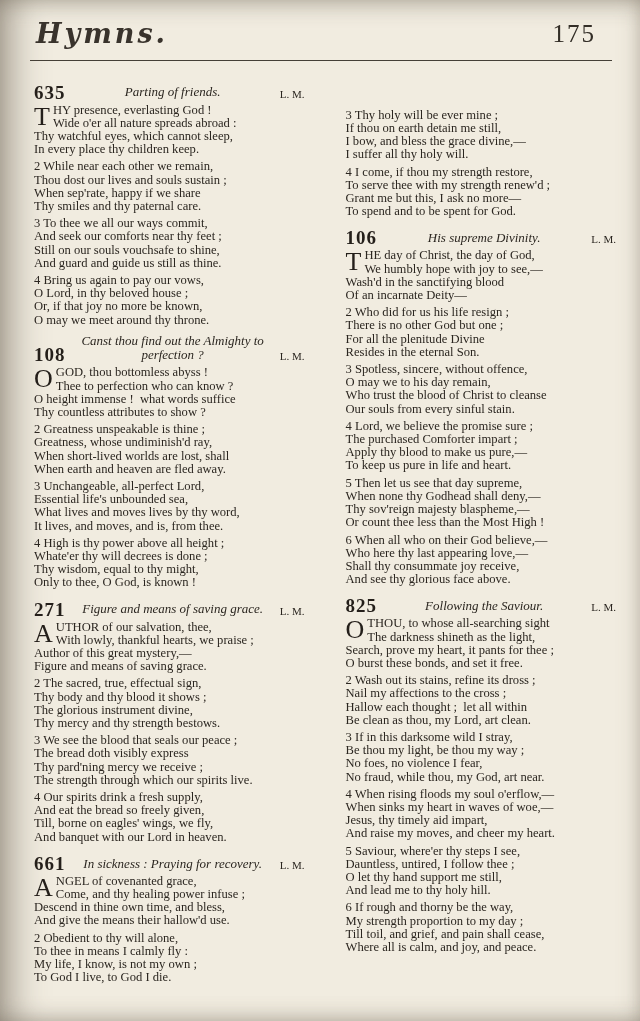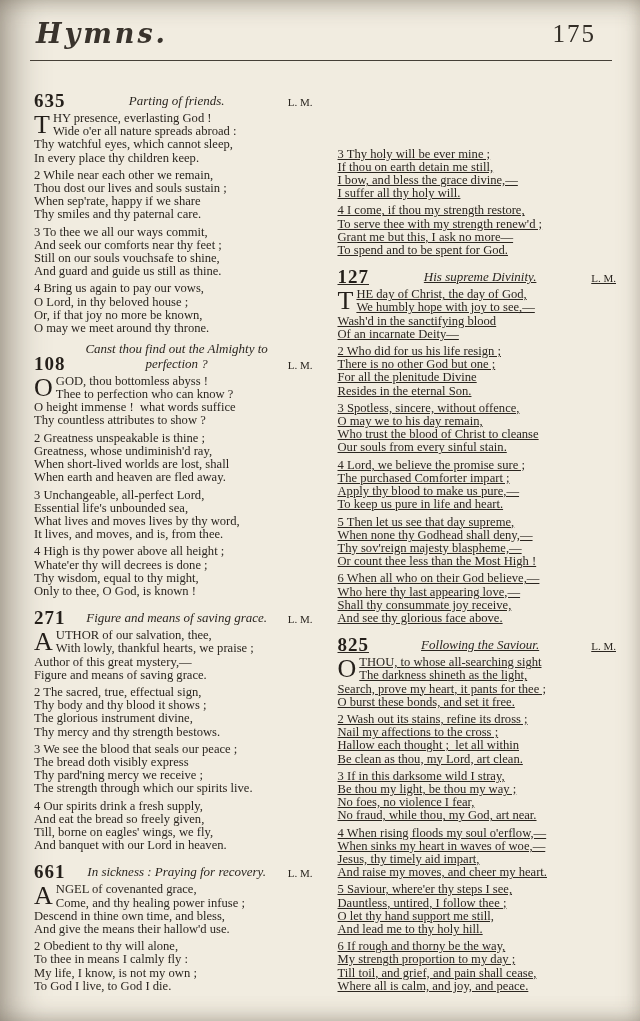--- a/index.html
+++ b/index.html
@@ -25,25 +25,25 @@
   .page-title{
     position:absolute;left:0;right:0;top:2px;text-align:left;
     font-family:"DejaVu Serif", serif;font-style:italic;font-weight:bold;
     font-size:27px;letter-spacing:3px;color:#39332c;
   }
   .page-num{
     position:absolute;right:8px;top:4px;
     font-size:25px;letter-spacing:2px;color:#332e27;margin-left:27px;
   }
   .header-rule{height:1px;background:var(--rule,#45403700);background:var(--rule,#454037);margin:2px 28px 7px 30px;}
-  .columns{display:flex;align-items:flex-end;min-height:932px;padding:2px 24px 0 34px;box-sizing:border-box;}
+  .columns{display:flex;align-items:center;min-height:932px;padding:2px 24px 0 34px;box-sizing:border-box;gap:8px;}
   .col{flex:1 1 0;min-width:0;}
   .col-left{padding-right:7px;}
   .col-rule{width:1px;background:#6e6759;margin:0 5px 6px 5px;}
-  .col-right{padding-left:7px;text-decoration:underline;}
+  .col-right{padding-left:7px;}
   .hymn{margin:0 0 7px 0;}
   .hymn-head{display:flex;align-items:flex-end;gap:6px;margin:1px 0 2px 0;}
   .hymn-number{font-size:19px;font-weight:bold;letter-spacing:1px;line-height:1;color:#241f1a;}
   .hymn-title{flex:1;text-align:center;font-style:italic;font-size:13px;line-height:1.1;white-space:pre-line;padding-bottom:2px;}
   .hymn-meter{font-size:11px;padding-bottom:2px;white-space:nowrap;margin-top:8px;}
   .verse{margin:0 0 4px 0;font-size:12.6px;line-height:13.2px;}
   .line{display:block;white-space:pre-wrap;}
   .dropcap{
     float:left;
     font-size:26px;line-height:24px;
@@ -191,21 +191,21 @@
           </p>
           <p class="verse">
             <span class="line">4 I come, if thou my strength restore,</span>
             <span class="line">To serve thee with my strength renew'd ;</span>
             <span class="line">Grant me but this, I ask no more—</span>
             <span class="line">To spend and to be spent for God.</span>
           </p>
         </section>
         <section class="hymn">
           <div class="hymn-head">
-            <span class="hymn-number">127</span>
+            <span class="hymn-number">106</span>
             <span class="hymn-title">His supreme Divinity.</span>
             <span class="hymn-meter">L. M.</span>
           </div>
           <p class="verse">
             <span class="dropcap">T</span>
             <span class="line">HE day of Christ, the day of God,</span>
             <span class="line">We humbly hope with joy to see,—</span>
             <span class="line">Wash'd in the sanctifying blood</span>
             <span class="line">Of an incarnate Deity—</span>
           </p>

